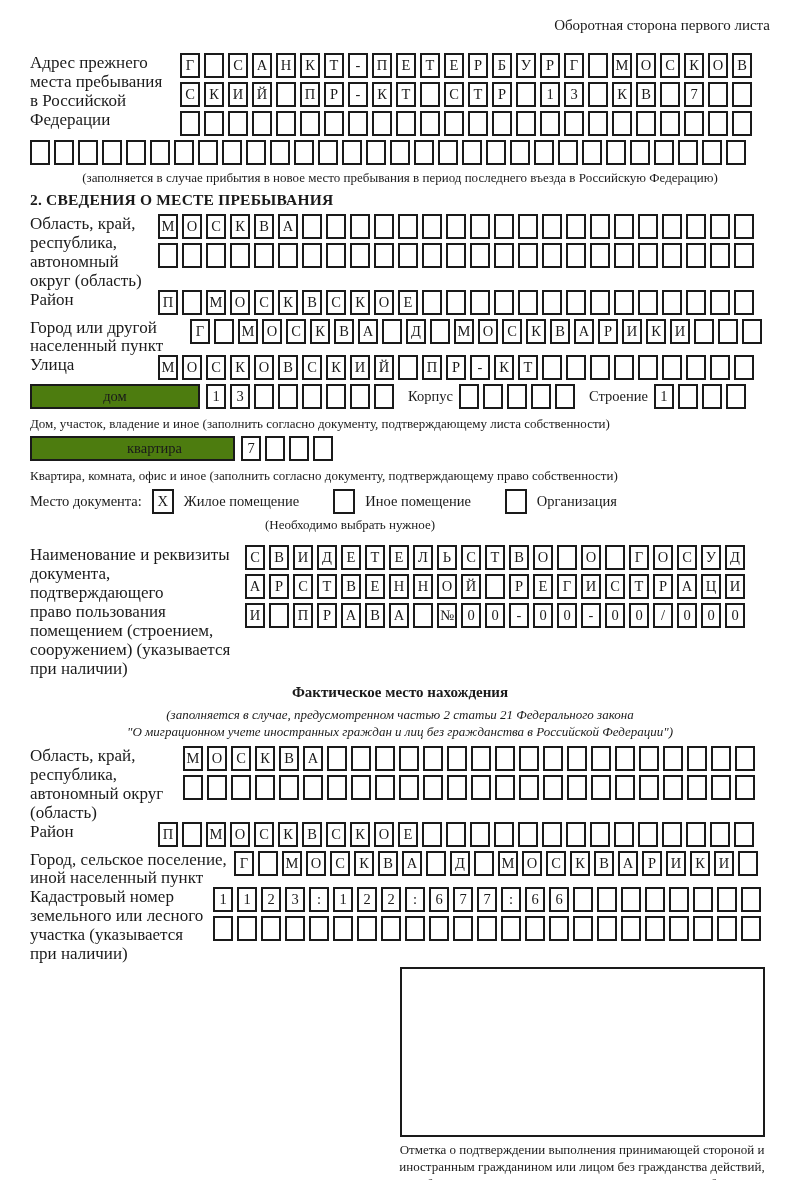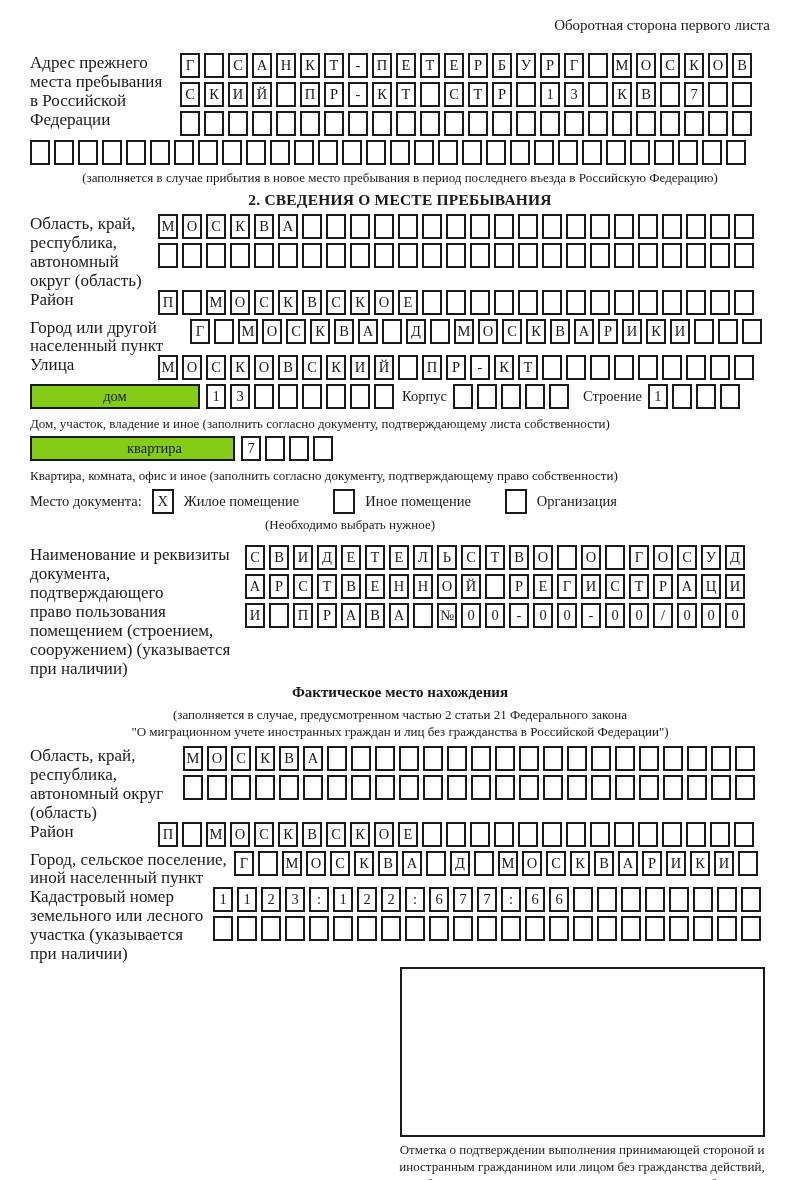--- a/index.html
+++ b/index.html
@@ -18,38 +18,38 @@
   .rowstack{display:flex;flex-direction:column;}
   .cellrow{display:flex;margin-bottom:4px;flex:none;}
   .cell{
     display:inline-flex;box-sizing:border-box;flex:none;
     width:20px;height:25px;border:2px solid #1a1a1a;margin-right:4px;
     align-items:center;justify-content:center;
     font-size:14.5px;line-height:1;background:#fff;
   }
   .caption{font-size:13px;line-height:17px;margin-bottom:4px;}
   .center{text-align:center;}
-  .section-title{font-weight:bold;font-size:15.5px;line-height:20px;text-align:center;margin:2px 0 4px 0;letter-spacing:.2px;}
+  .section-title{font-weight:bold;font-size:15.5px;line-height:20px;margin:2px 0 4px 0;letter-spacing:.2px;}
   .sub-title{font-weight:bold;font-size:15px;line-height:20px;text-align:center;margin:4px 0 4px 0;}
   .labelbox{
     box-sizing:border-box;height:25px;border:2px solid #1a1a1a;flex:none;
     display:flex;align-items:center;justify-content:center;
-    font-size:14.5px;margin-right:6px;background:#84cc16;
+    font-size:14.5px;margin-right:6px;background:#4d7c0f;
   }
   .lb170{width:170px;} .lb205{width:205px;padding-left:44px;}
-  .inline-label{font-size:14.5px;line-height:25px;flex:none;margin:0 6px 0 4px;}
+  .inline-label{font-size:14.5px;line-height:25px;flex:none;margin:0 6px 0 10px;}
   .ml10{margin-left:10px;}
   .house-row{display:flex;align-items:flex-start;margin-bottom:2px;}
   .stay-row{display:flex;align-items:center;margin:2px 0 2px 0;height:26px;}
   .stay-row > *{margin-right:10px;}
   .stay-label{font-size:14.5px;flex:none;}
   .stay-opt{font-size:14.5px;flex:none;margin-right:34px;}
   .checkbox{width:22px;}
   .choose-note{font-size:13px;line-height:17px;text-align:center;width:420px;margin:0 0 12px 110px;}
-  .note-line{font-size:13px;line-height:17px;text-align:center;}
+  .note-line{font-size:13px;line-height:17px;text-align:center;font-style:italic;}
   .mb6{margin-bottom:6px;} .mb4{margin-bottom:4px;}
   .stamp-wrap{margin-left:352px;width:400px;margin-top:4px;}
   .stamp-box{box-sizing:border-box;margin-left:18px;width:365px;height:170px;border:2px solid #1a1a1a;background:#fff;}
   .stamp-caption{font-size:13px;line-height:17px;text-align:center;margin-top:4px;}
 </style>
 </head>
 <body>
 
 <div class="page">
 

